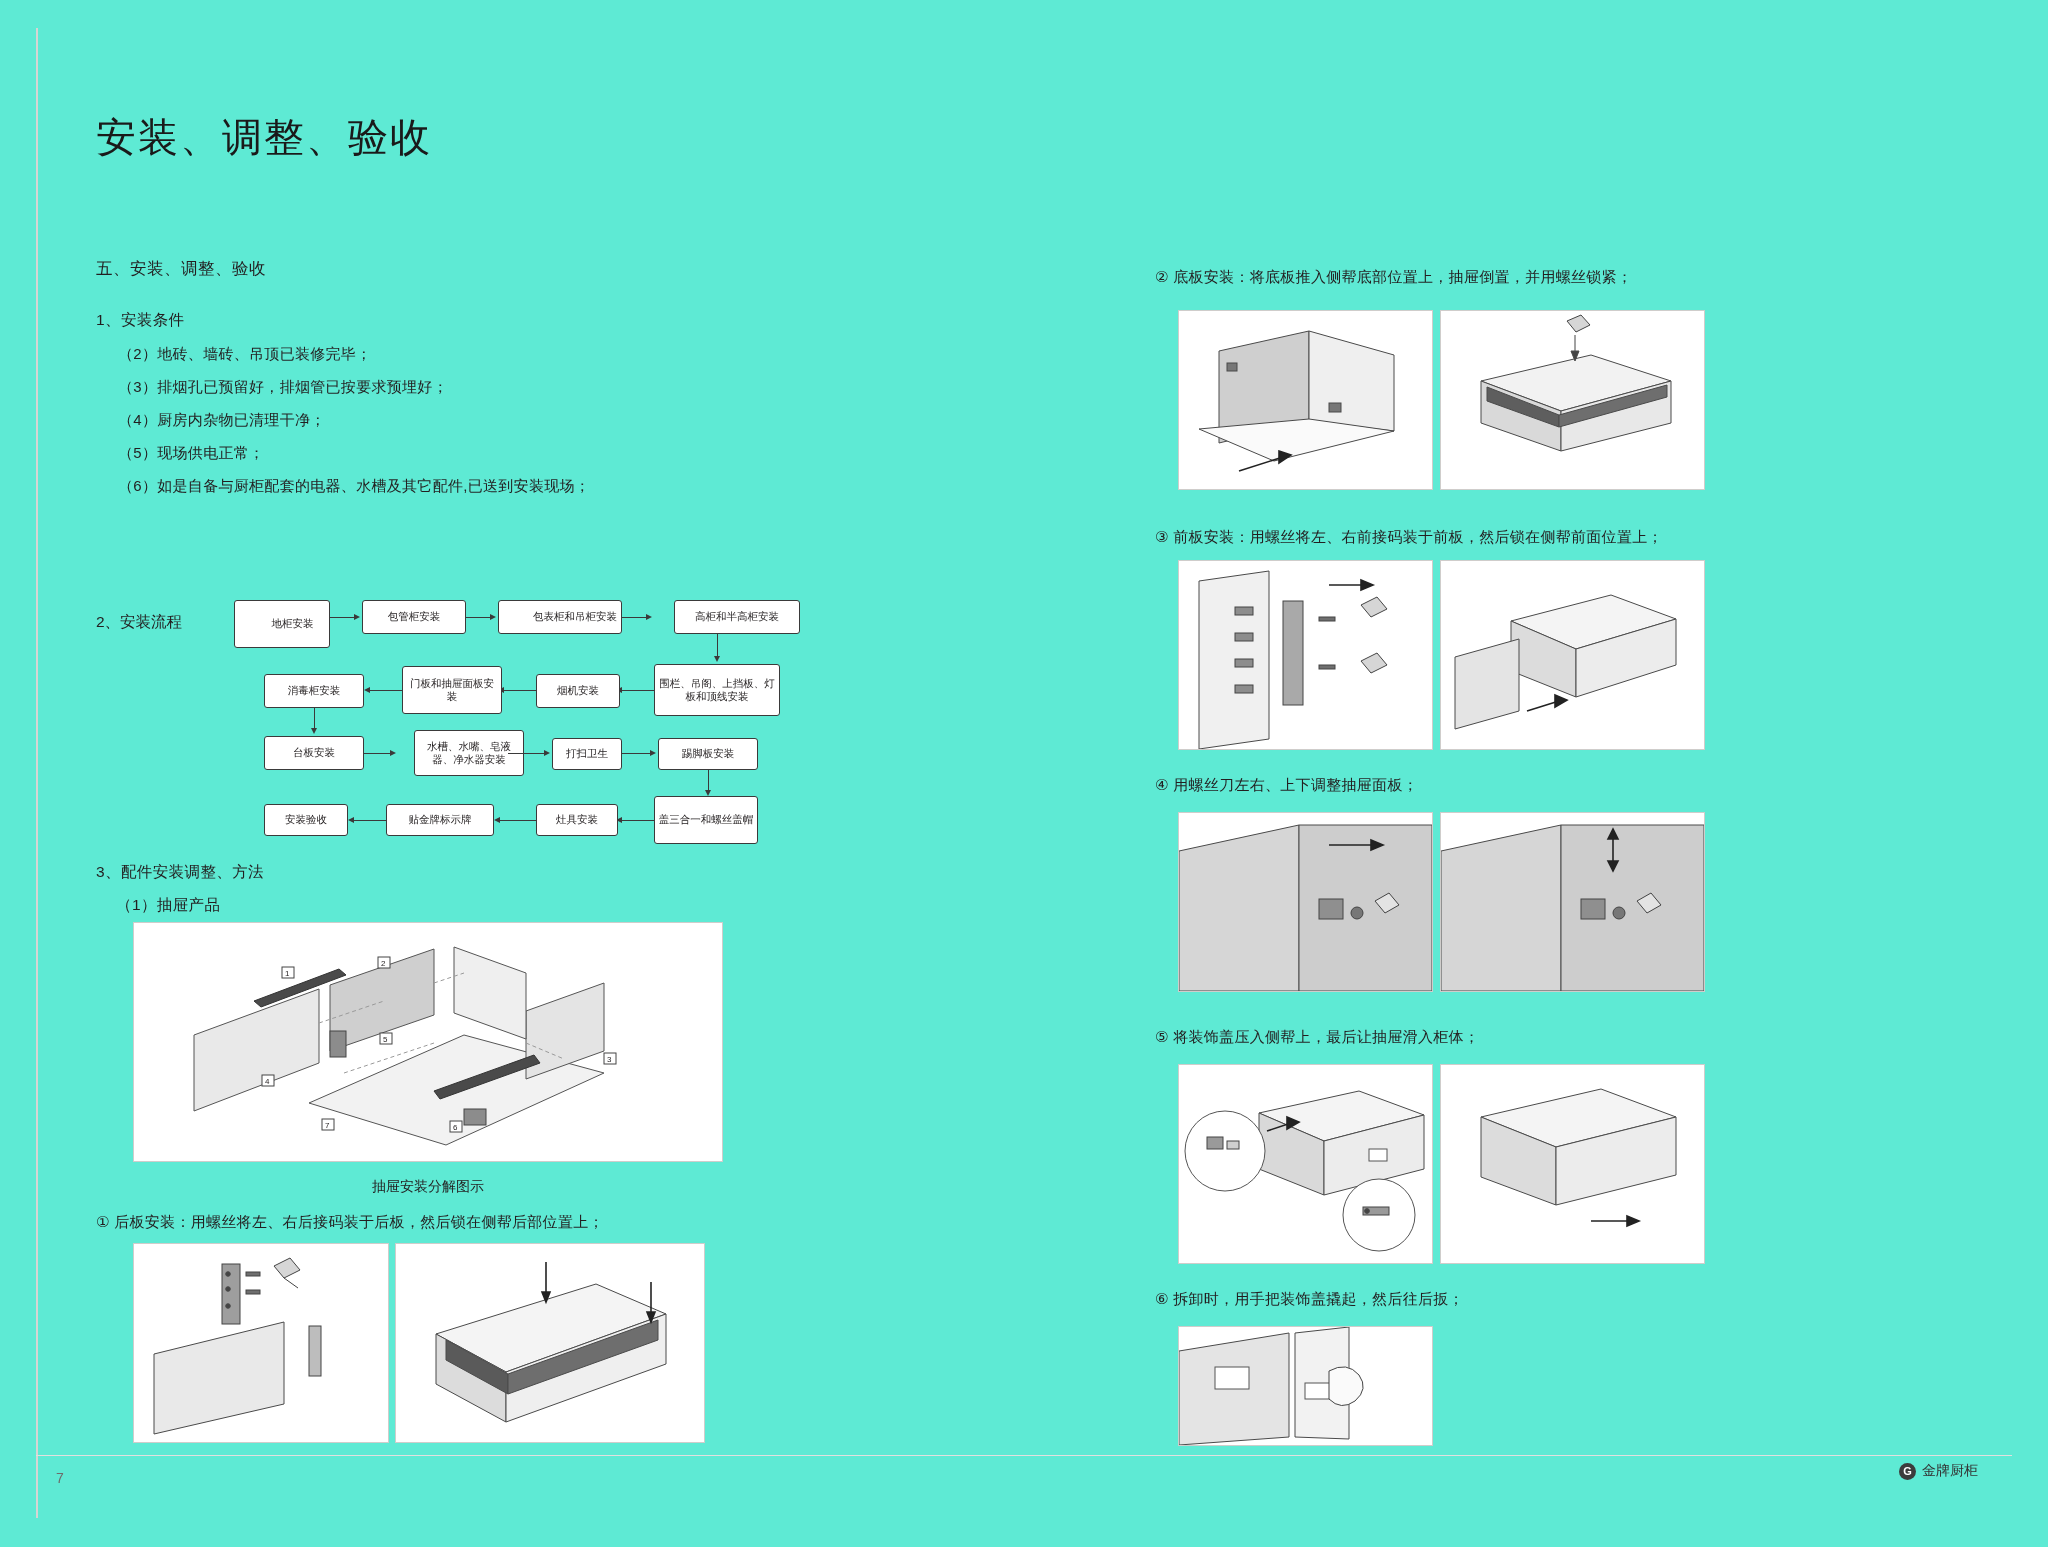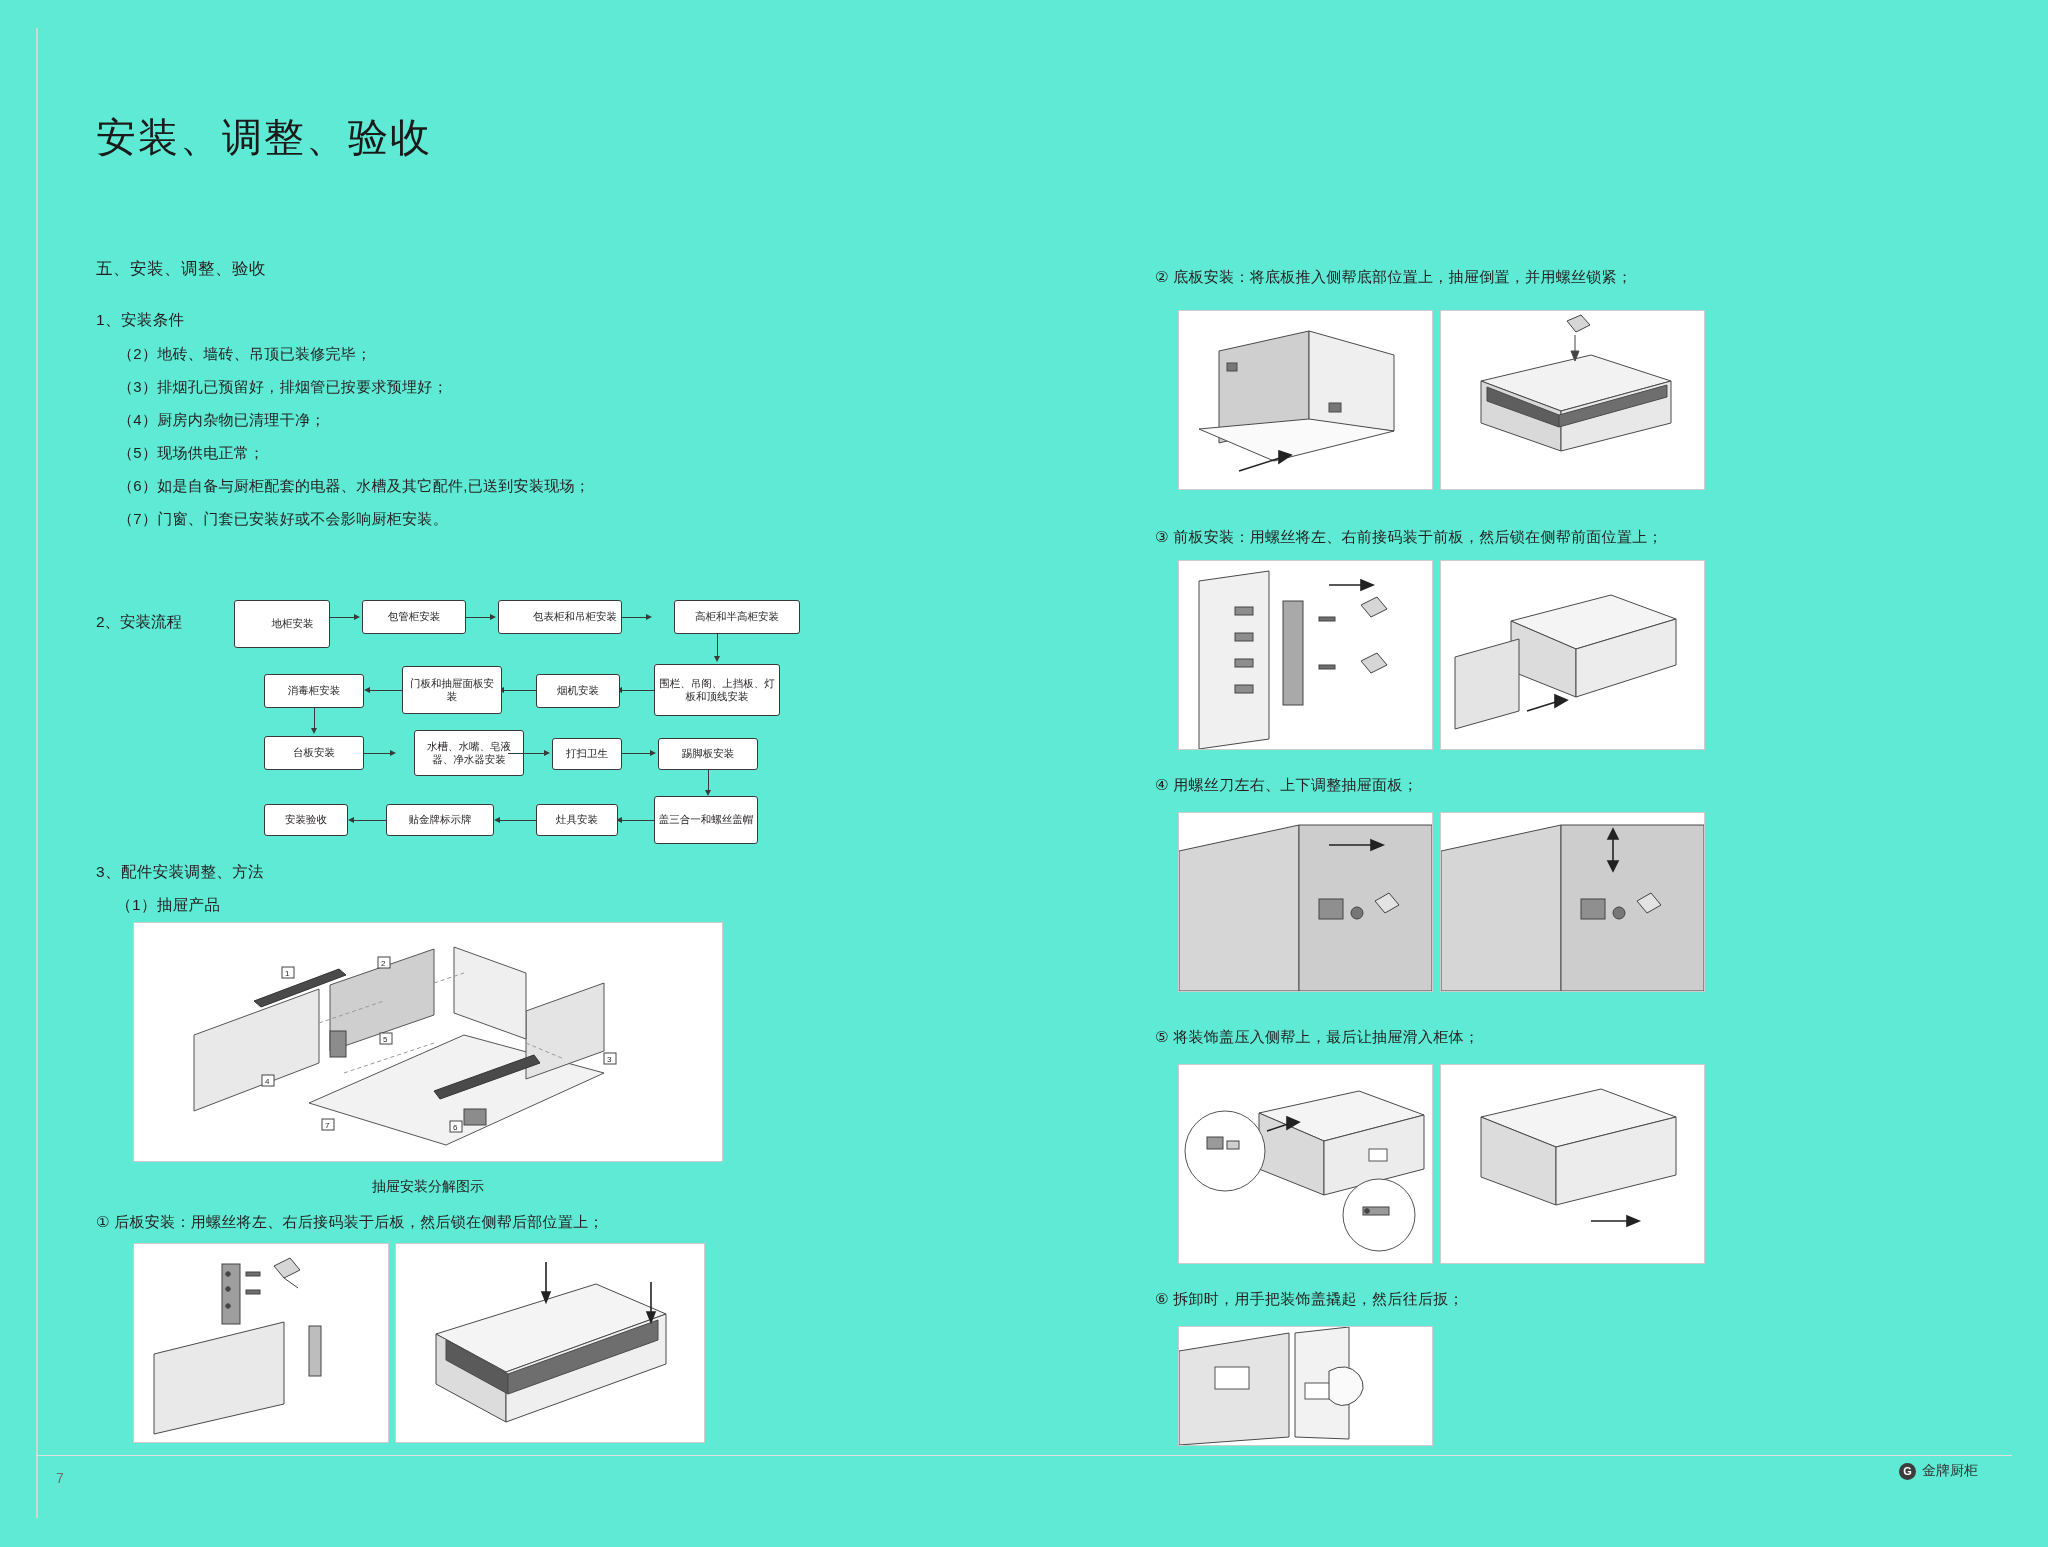--- a/index.html
+++ b/index.html
@@ -83,21 +83,20 @@
   <div class="title">安装、调整、验收</div>
 
   <div class="col-left">
     <div class="h2">五、安装、调整、验收</div>
     <div class="h3">1、安装条件</div>
     <div class="li">（2）地砖、墙砖、吊顶已装修完毕；</div>
     <div class="li">（3）排烟孔已预留好，排烟管已按要求预埋好；</div>
     <div class="li">（4）厨房内杂物已清理干净；</div>
     <div class="li">（5）现场供电正常；</div>
     <div class="li">（6）如是自备与厨柜配套的电器、水槽及其它配件,已送到安装现场；</div>
-    <div class="li">（7）门窗、门套已安装好或不会影响厨柜安装。</div>
   </div>
 
   <div class="flow-label">2、安装流程</div>
 
   <div class="flow">
 
     <div class="node" style="left:0px;top:2px;width:96px;height:48px;padding-left:24px;">地柜安装</div>
     <div class="arrow h" style="left:96px;top:19px;width:26px;"></div>
     <div class="ahead r" style="left:120px;top:15.5px;"></div>
     <div class="node" style="left:128px;top:2px;width:104px;height:34px;">包管柜安装</div>

